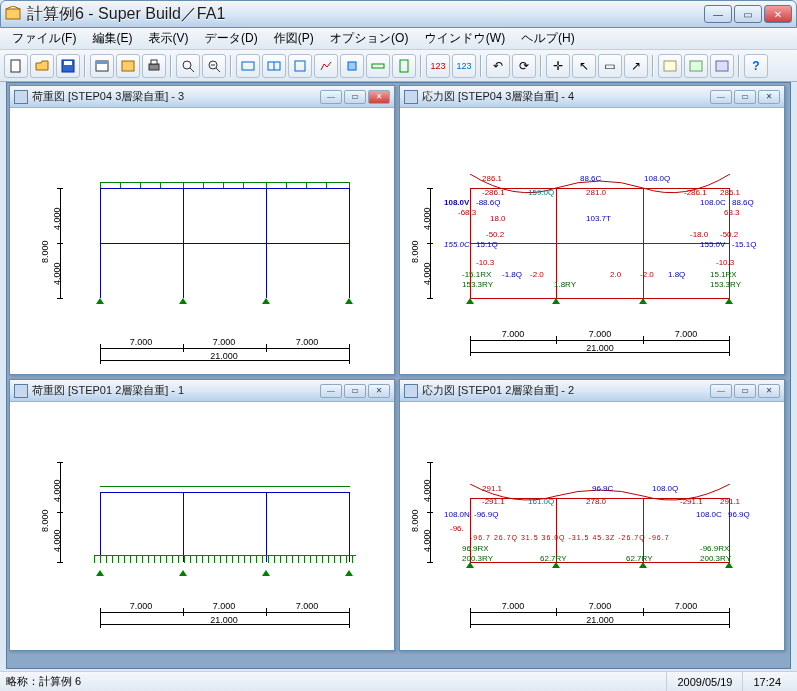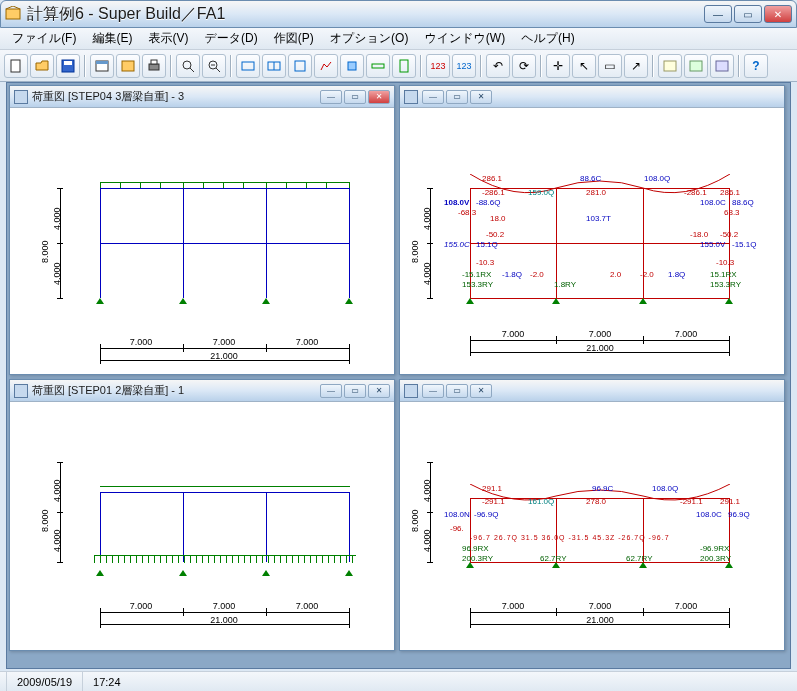--- a/index.html
+++ b/index.html
@@ -258,20 +258,21 @@
         <span class="dim-text c" style="left:214px;top:229px;">7.000</span>
         <span class="dim-text c" style="left:297px;top:229px;">7.000</span>
         <span class="dim-text c" style="left:214px;top:243px;">21.000</span>
       </div>
     </div>
   </div>
 
   <div class="child-win" style="left:392px;top:2px;width:386px;height:290px;">
     <div class="child-title">
       <span class="child-title-icon"></span>
+      <span class="child-title-text">応力図 [STEP04 3層梁自重] - 4</span>
       <div class="child-btns">
         <div class="child-btn">—</div>
         <div class="child-btn">▭</div>
         <div class="child-btn">✕</div>
       </div>
     </div>
     <div class="child-body">
       <div class="diagram">
 
         <div class="axis-line" style="left:30px;top:80px;width:1px;height:110px;"></div>
@@ -398,20 +399,21 @@
         <span class="dim-text c" style="left:214px;top:199px;">7.000</span>
         <span class="dim-text c" style="left:297px;top:199px;">7.000</span>
         <span class="dim-text c" style="left:214px;top:213px;">21.000</span>
       </div>
     </div>
   </div>
 
   <div class="child-win" style="left:392px;top:296px;width:386px;height:272px;">
     <div class="child-title">
       <span class="child-title-icon"></span>
+      <span class="child-title-text">応力図 [STEP01 2層梁自重] - 2</span>
       <div class="child-btns">
         <div class="child-btn">—</div>
         <div class="child-btn">▭</div>
         <div class="child-btn">✕</div>
       </div>
     </div>
     <div class="child-body">
       <div class="diagram">
         <div class="axis-line" style="left:30px;top:60px;width:1px;height:100px;"></div>
         <div class="axis-line" style="left:27px;top:60px;width:6px;height:1px;"></div>
@@ -466,15 +468,16 @@
         <span class="dim-text c" style="left:200px;top:199px;">7.000</span>
         <span class="dim-text c" style="left:286px;top:199px;">7.000</span>
         <span class="dim-text c" style="left:200px;top:213px;">21.000</span>
       </div>
     </div>
   </div>
 
 </div>
 
 <div class="statusbar">
+  <span class="status-left">略称：計算例 6</span>
   <span class="status-seg">2009/05/19</span>
   <span class="status-seg">17:24</span>
 </div>
 
 </body></html>

